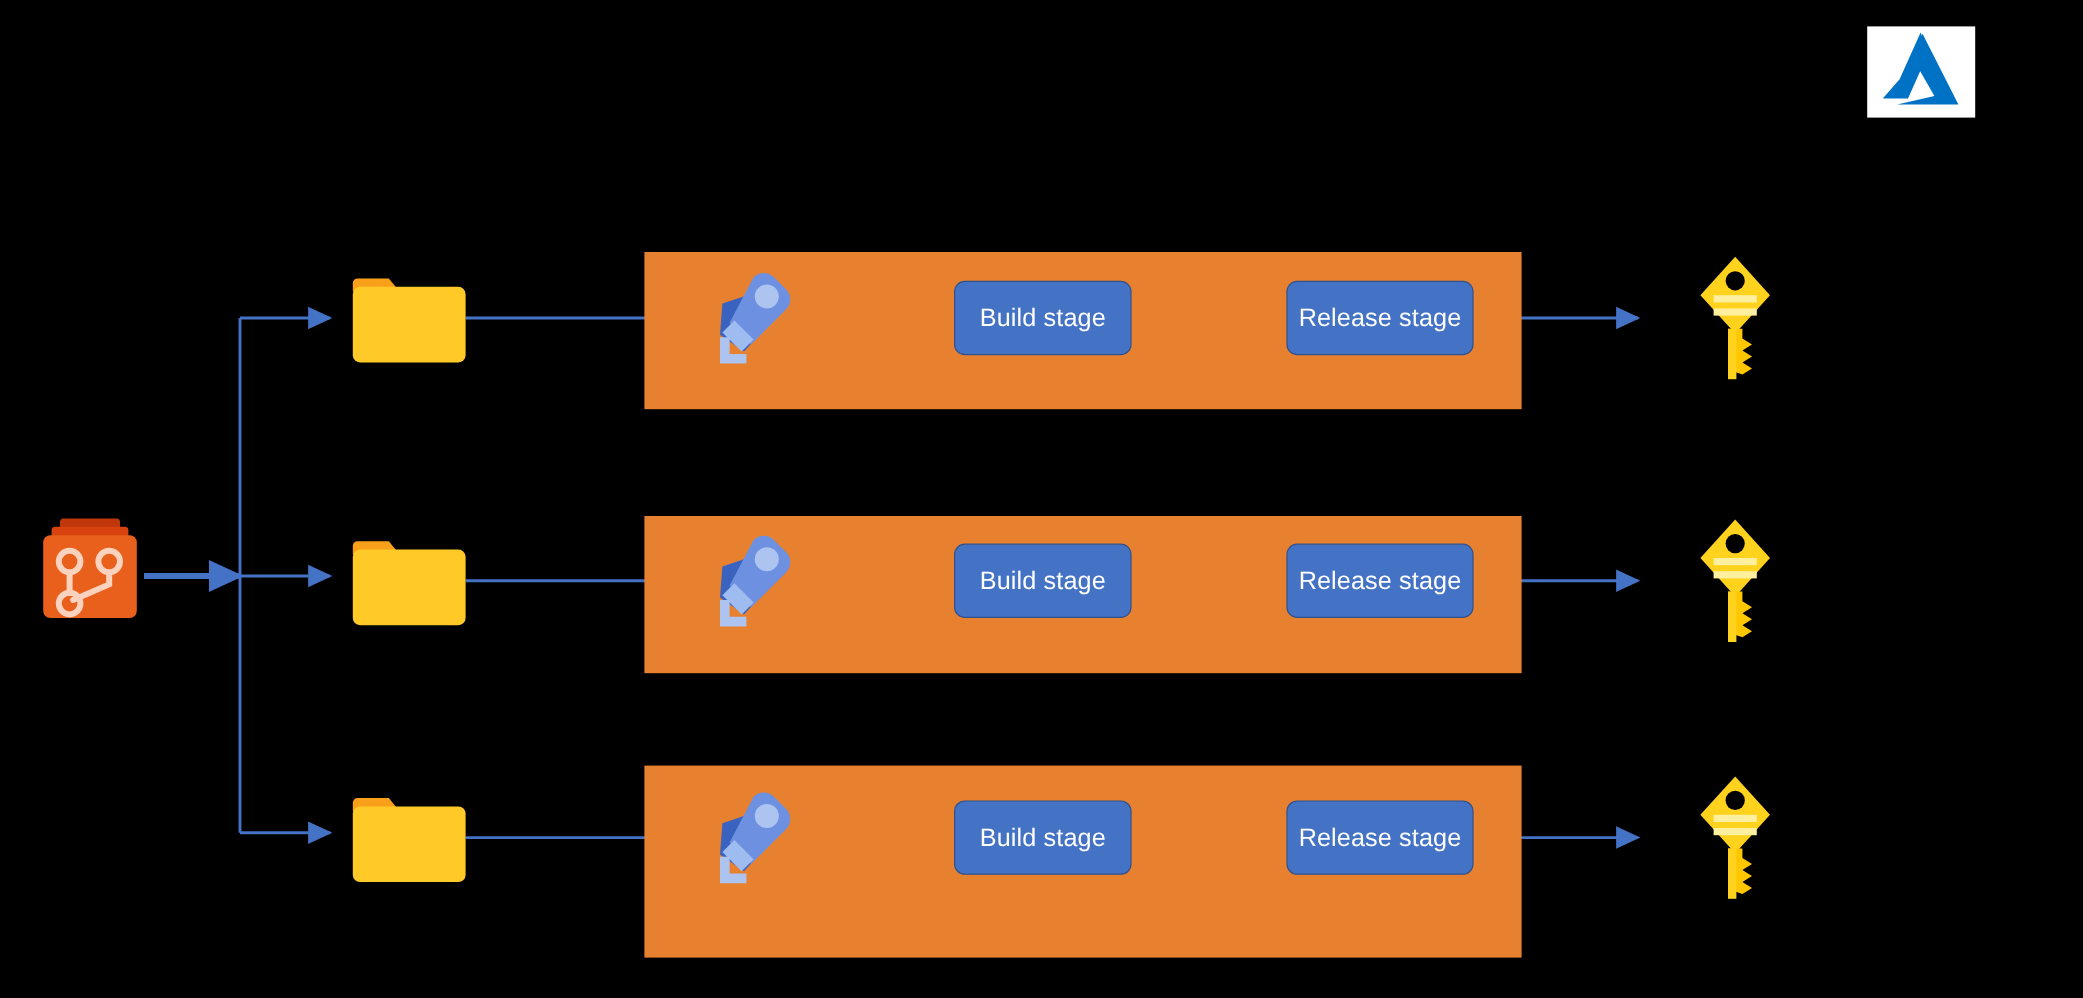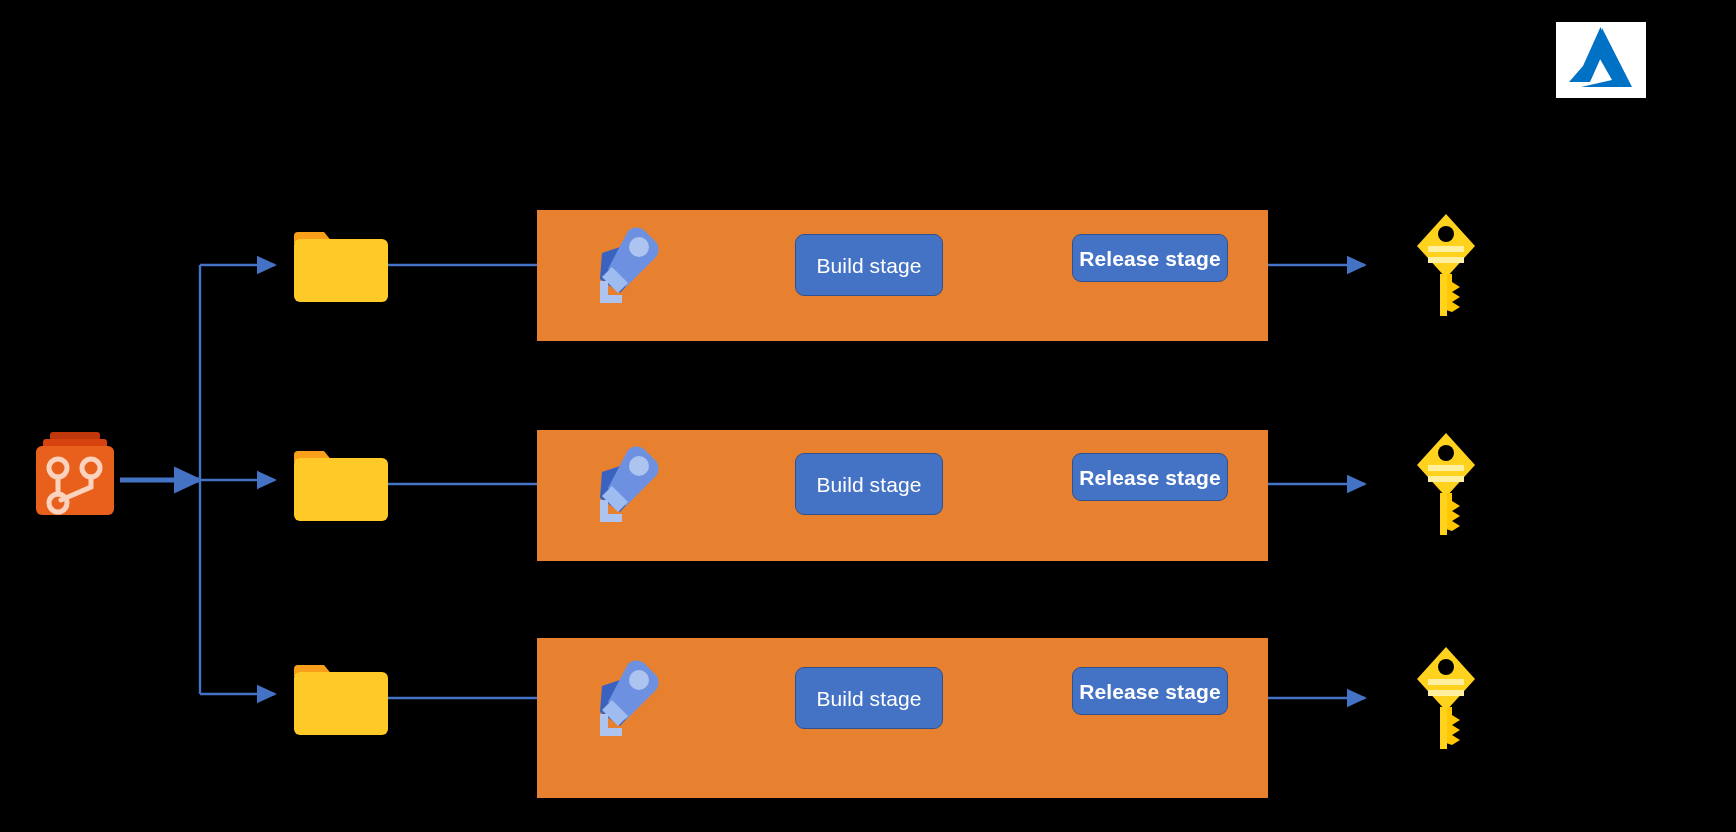--- a/index.html
+++ b/index.html
@@ -29,21 +29,21 @@
   .rocket{width:82px;height:84px;}
 
   
   .stage-box{
     background:#4472C4;border:1px solid #2F528F;border-radius:9px;
     color:#ffffff;font-size:21px;line-height:1;
     display:flex;align-items:center;justify-content:center;
     box-sizing:border-box;letter-spacing:.1px;
   }
   .build-box{width:148px;height:62px;}
-  .release-box{width:156px;height:48px;font-weight:bold;}
+  .release-box{width:156px;height:62px;}
 
   
   .keyicon{width:66px;height:106px;}
   .conn-thick{stroke:#4472C4;stroke-width:5;fill:none;}
   .conn-thin{stroke:#4472C4;stroke-width:2.4;fill:none;}
   .arrowfill{fill:#4472C4;}
   svg.overlay{position:absolute;left:0;top:0;width:1736px;height:832px;
               pointer-events:none;}
 </style>
 </head>

